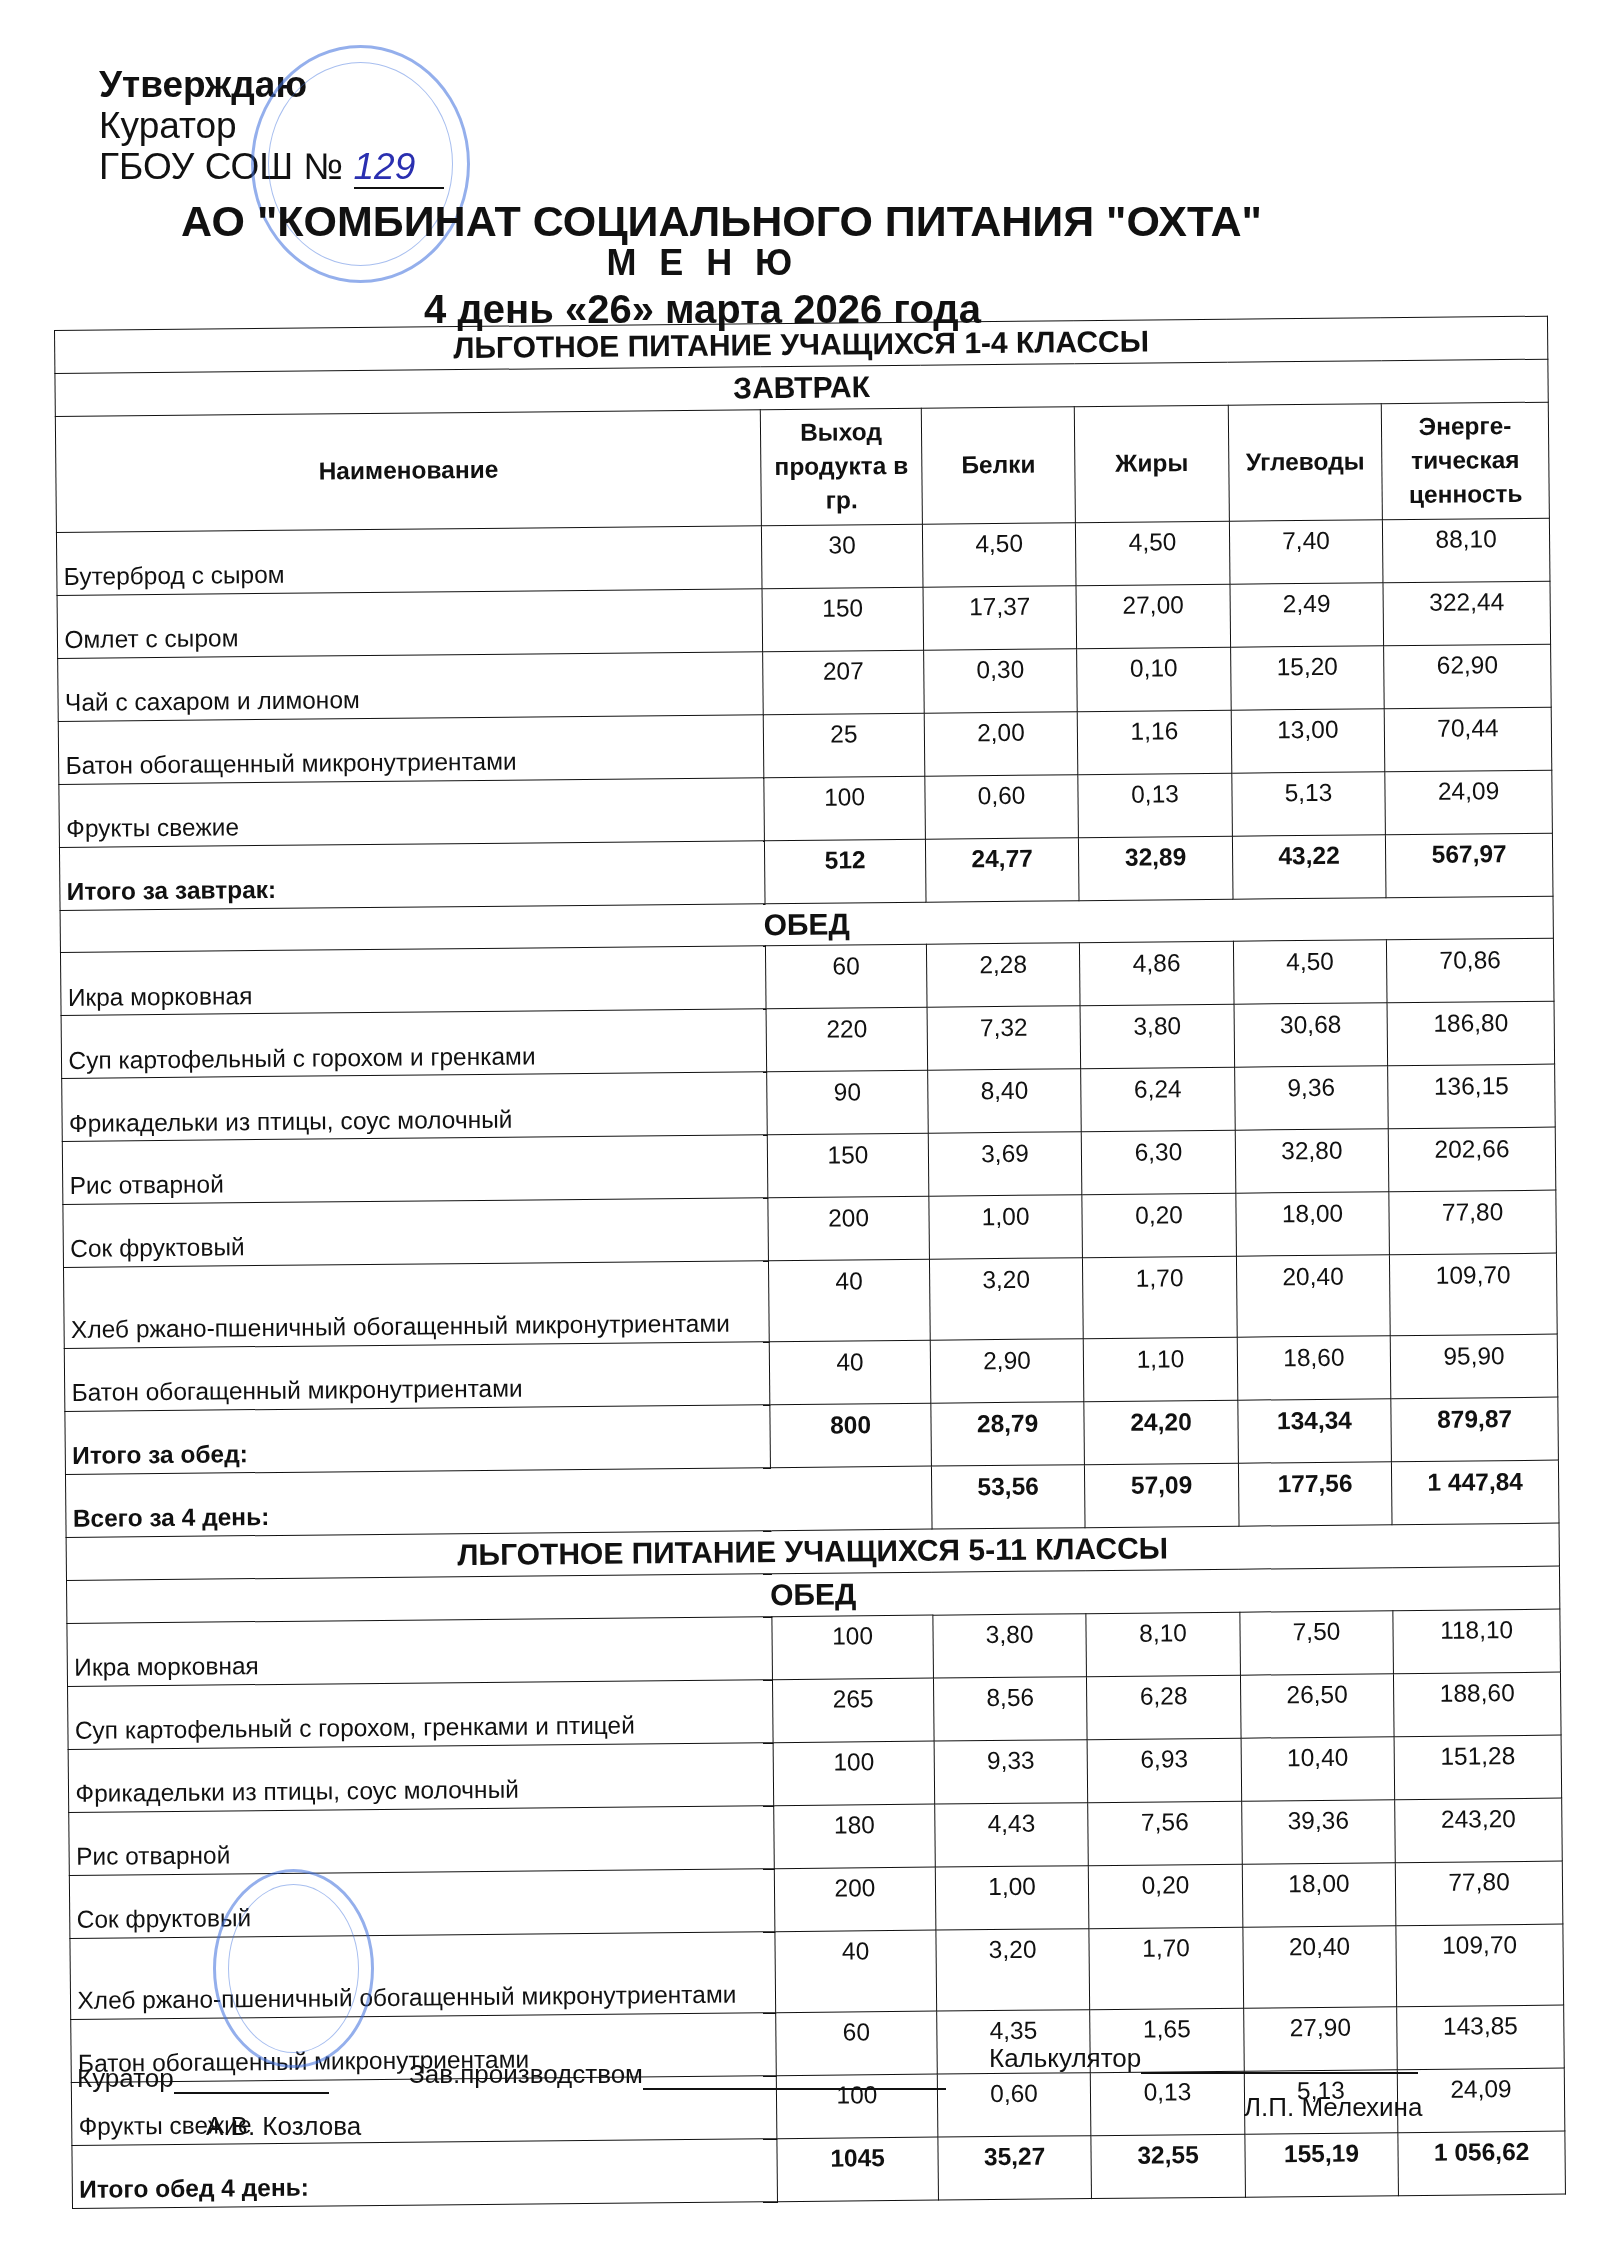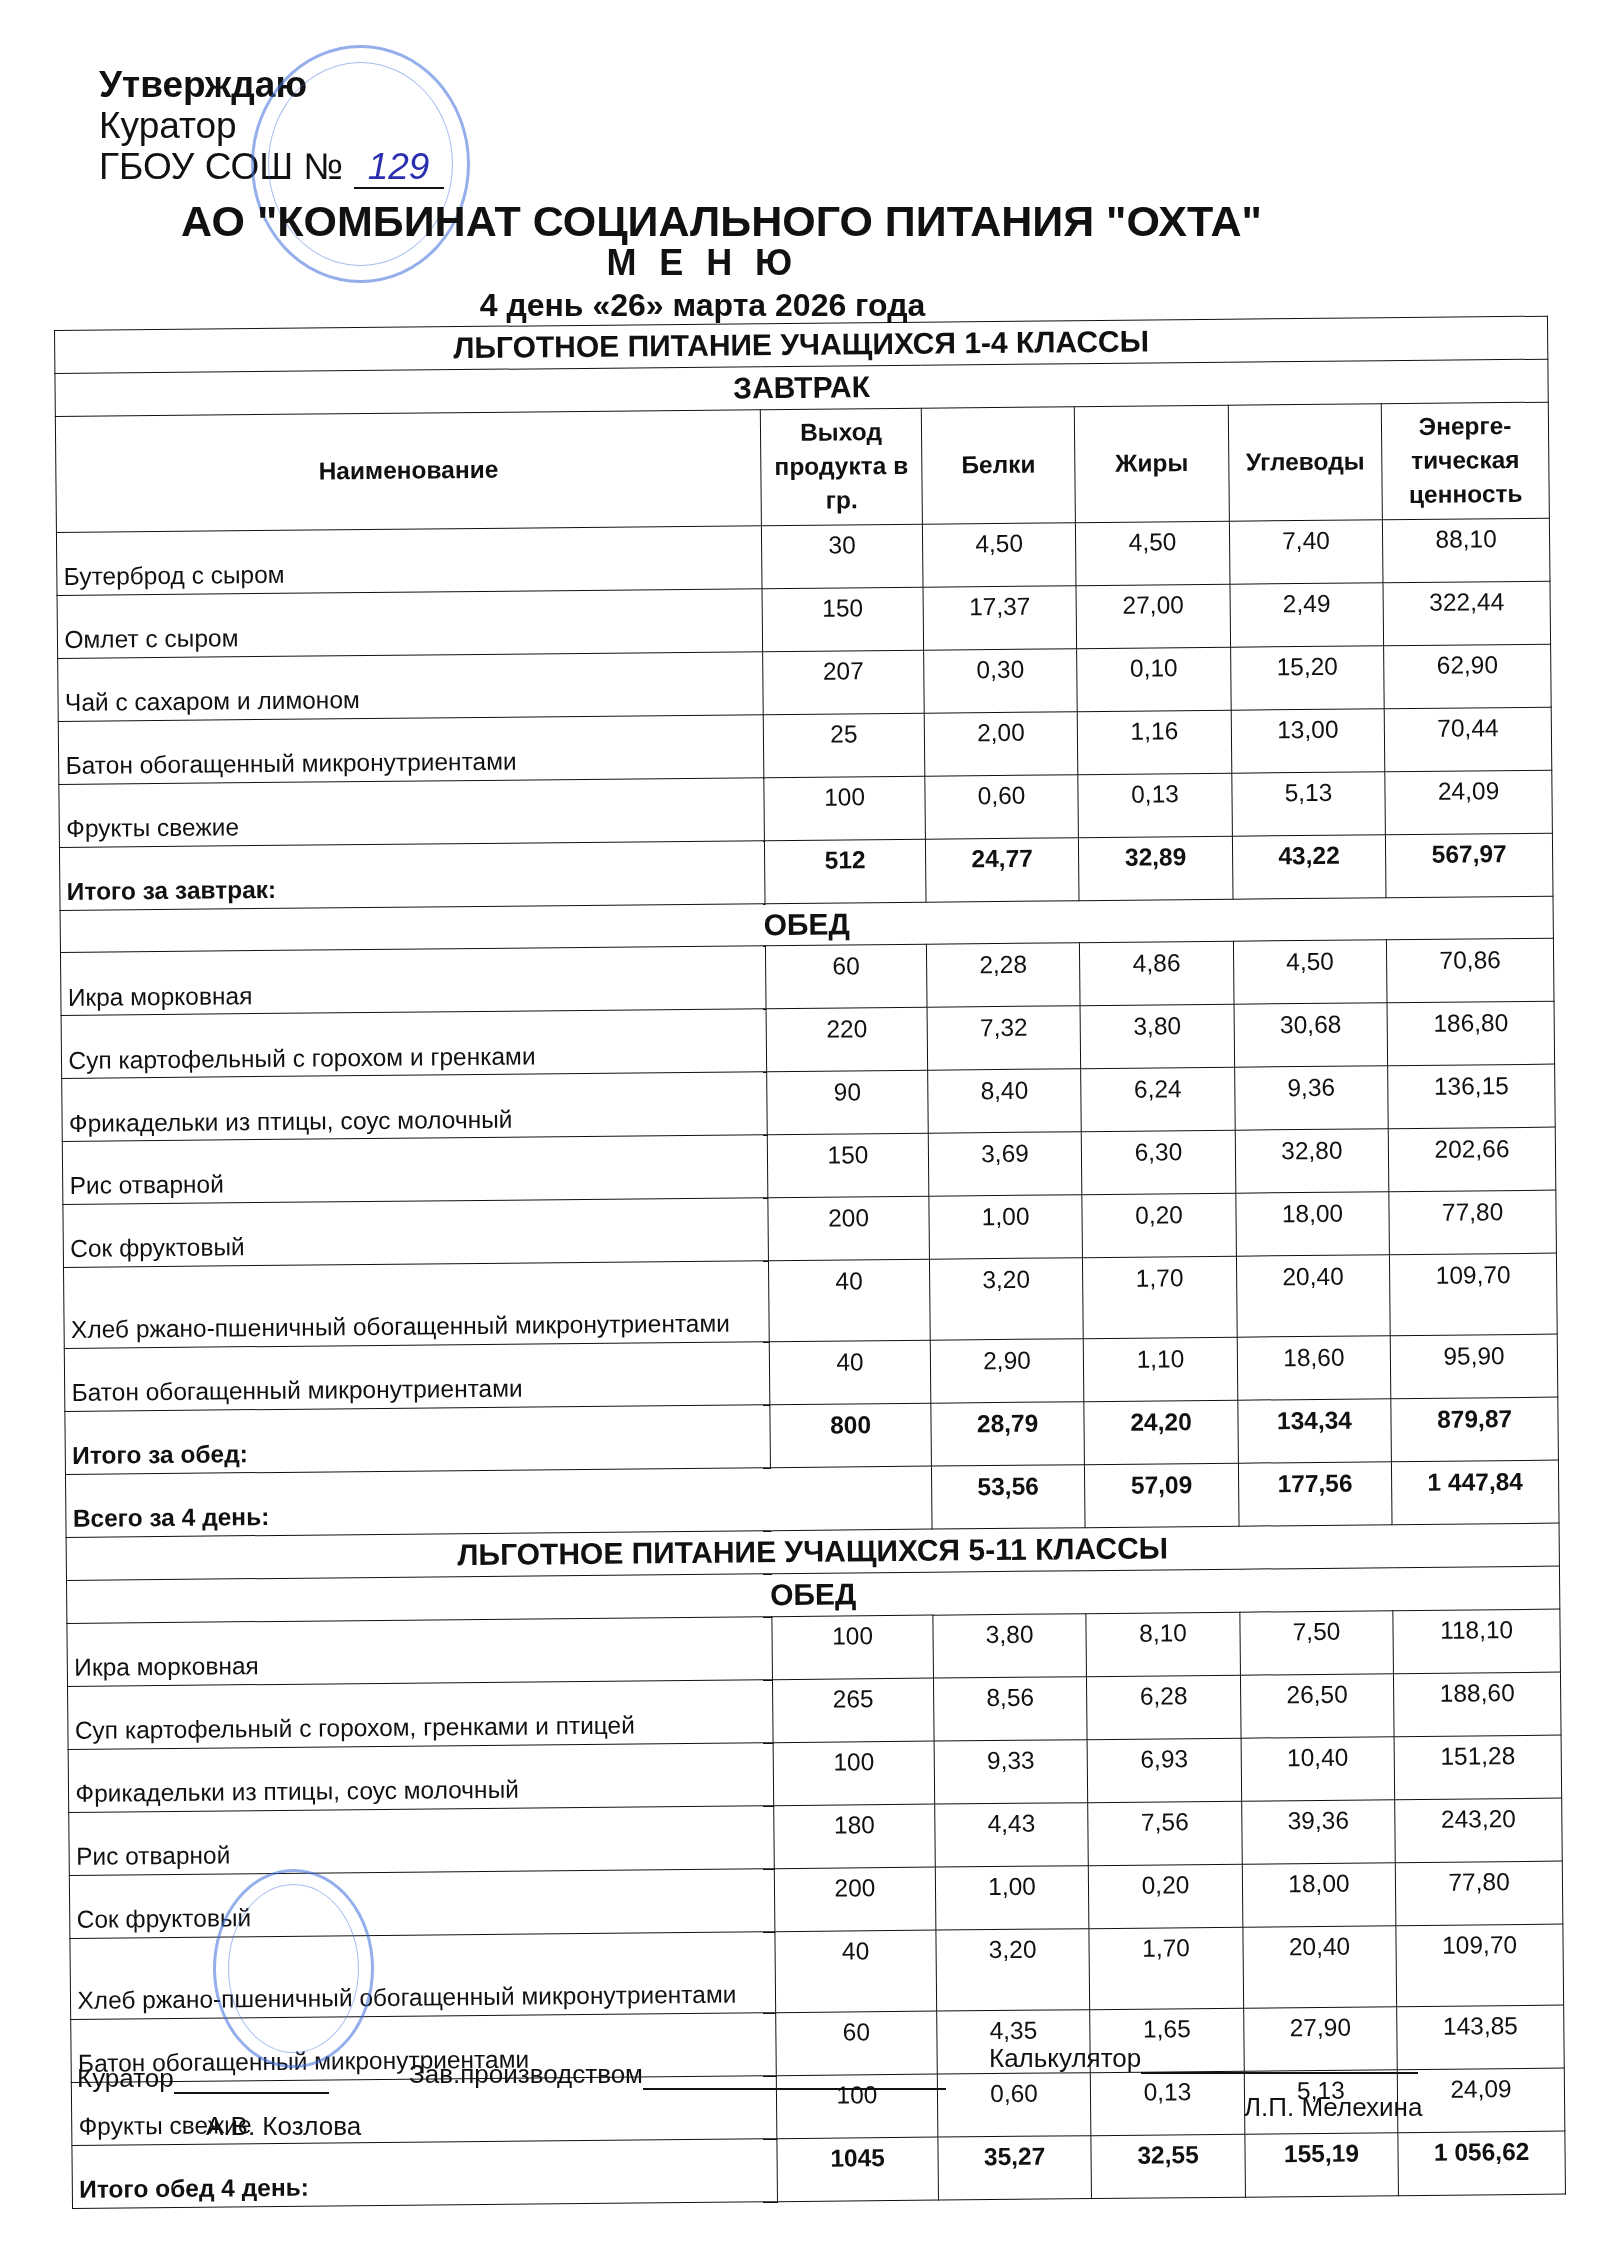--- a/index.html
+++ b/index.html
@@ -1,28 +1,28 @@
 <!DOCTYPE html>
 <html style="font-size:10.3px"><head>
 <meta charset="utf-8">
 <style>
   html,body{margin:0;padding:0;background:#ffffff;}
   body{width:1617px;height:2261px;position:relative;overflow:hidden;font-family:"Liberation Sans",sans-serif;color:#111;}
   .approve{position:absolute;left:55px;top:64px;font-size:37px;line-height:41px;margin-left:44px;}
   .approve .b{font-weight:bold;}
-  .approve .num{display:inline-block;border-bottom:2.6px solid #111;min-width:90px;color:#2a2fb0;font-style:italic;text-align:center;}
+  .approve .num{display:inline-block;border-bottom:2.6px solid #111;min-width:90px;color:#2a2fb0;font-style:italic;text-align:left;}
   .stamp{position:absolute;border:3.9px solid rgba(60,110,220,.55);border-radius:50%;}
   .stamp.top{left:251px;top:45px;width:213px;height:232px;}
   .stamp.top::after{content:"";position:absolute;inset:14px;border:1.9px solid rgba(60,110,220,.45);border-radius:50%;}
   .stamp.bot{left:213px;top:1869px;width:155px;height:193px;}
   .stamp.bot::after{content:"";position:absolute;inset:11.6px;border:1.9px solid rgba(60,110,220,.45);border-radius:50%;}
   .title{position:absolute;left:0;width:1617px;text-align:center;font-weight:bold;}
   .t1{top:197px;font-size:43px;left:77px;width:1289px;}
   .t2{top:242px;font-size:36px;letter-spacing:6.4px;left:58px;width:1289px;}
-  .t3{top:287px;font-size:32px;left:58px;width:1289px;}
+  .t3{top:287px;font-size:40px;left:58px;width:1289px;}
   table{position:absolute;left:54px;top:330px;width:1494px;border-collapse:collapse;transform:rotate(-0.55deg);transform-origin:0 0;}
   td,th{border:1.9px solid #111;font-size:24.5px;padding:2.6px 6.4px;vertical-align:middle;}
   th{font-weight:bold;text-align:center;line-height:34px;}
   td.name{text-align:left;width:670px;vertical-align:bottom;padding-bottom:3.9px;}
   td.num{text-align:center;vertical-align:top;padding-top:6.4px;}
   td.c1{width:142px;} td.c2{width:135px;} td.c3{width:135px;} td.c4{width:135px;} td.c5{width:148px;}
   tr.row td{height:53px;}
   tr.row.tall td{height:71px;}
   tr.total td{font-weight:bold;}
   td.section{text-align:center;font-weight:bold;font-size:30px;line-height:34px;padding:3.9px;}

